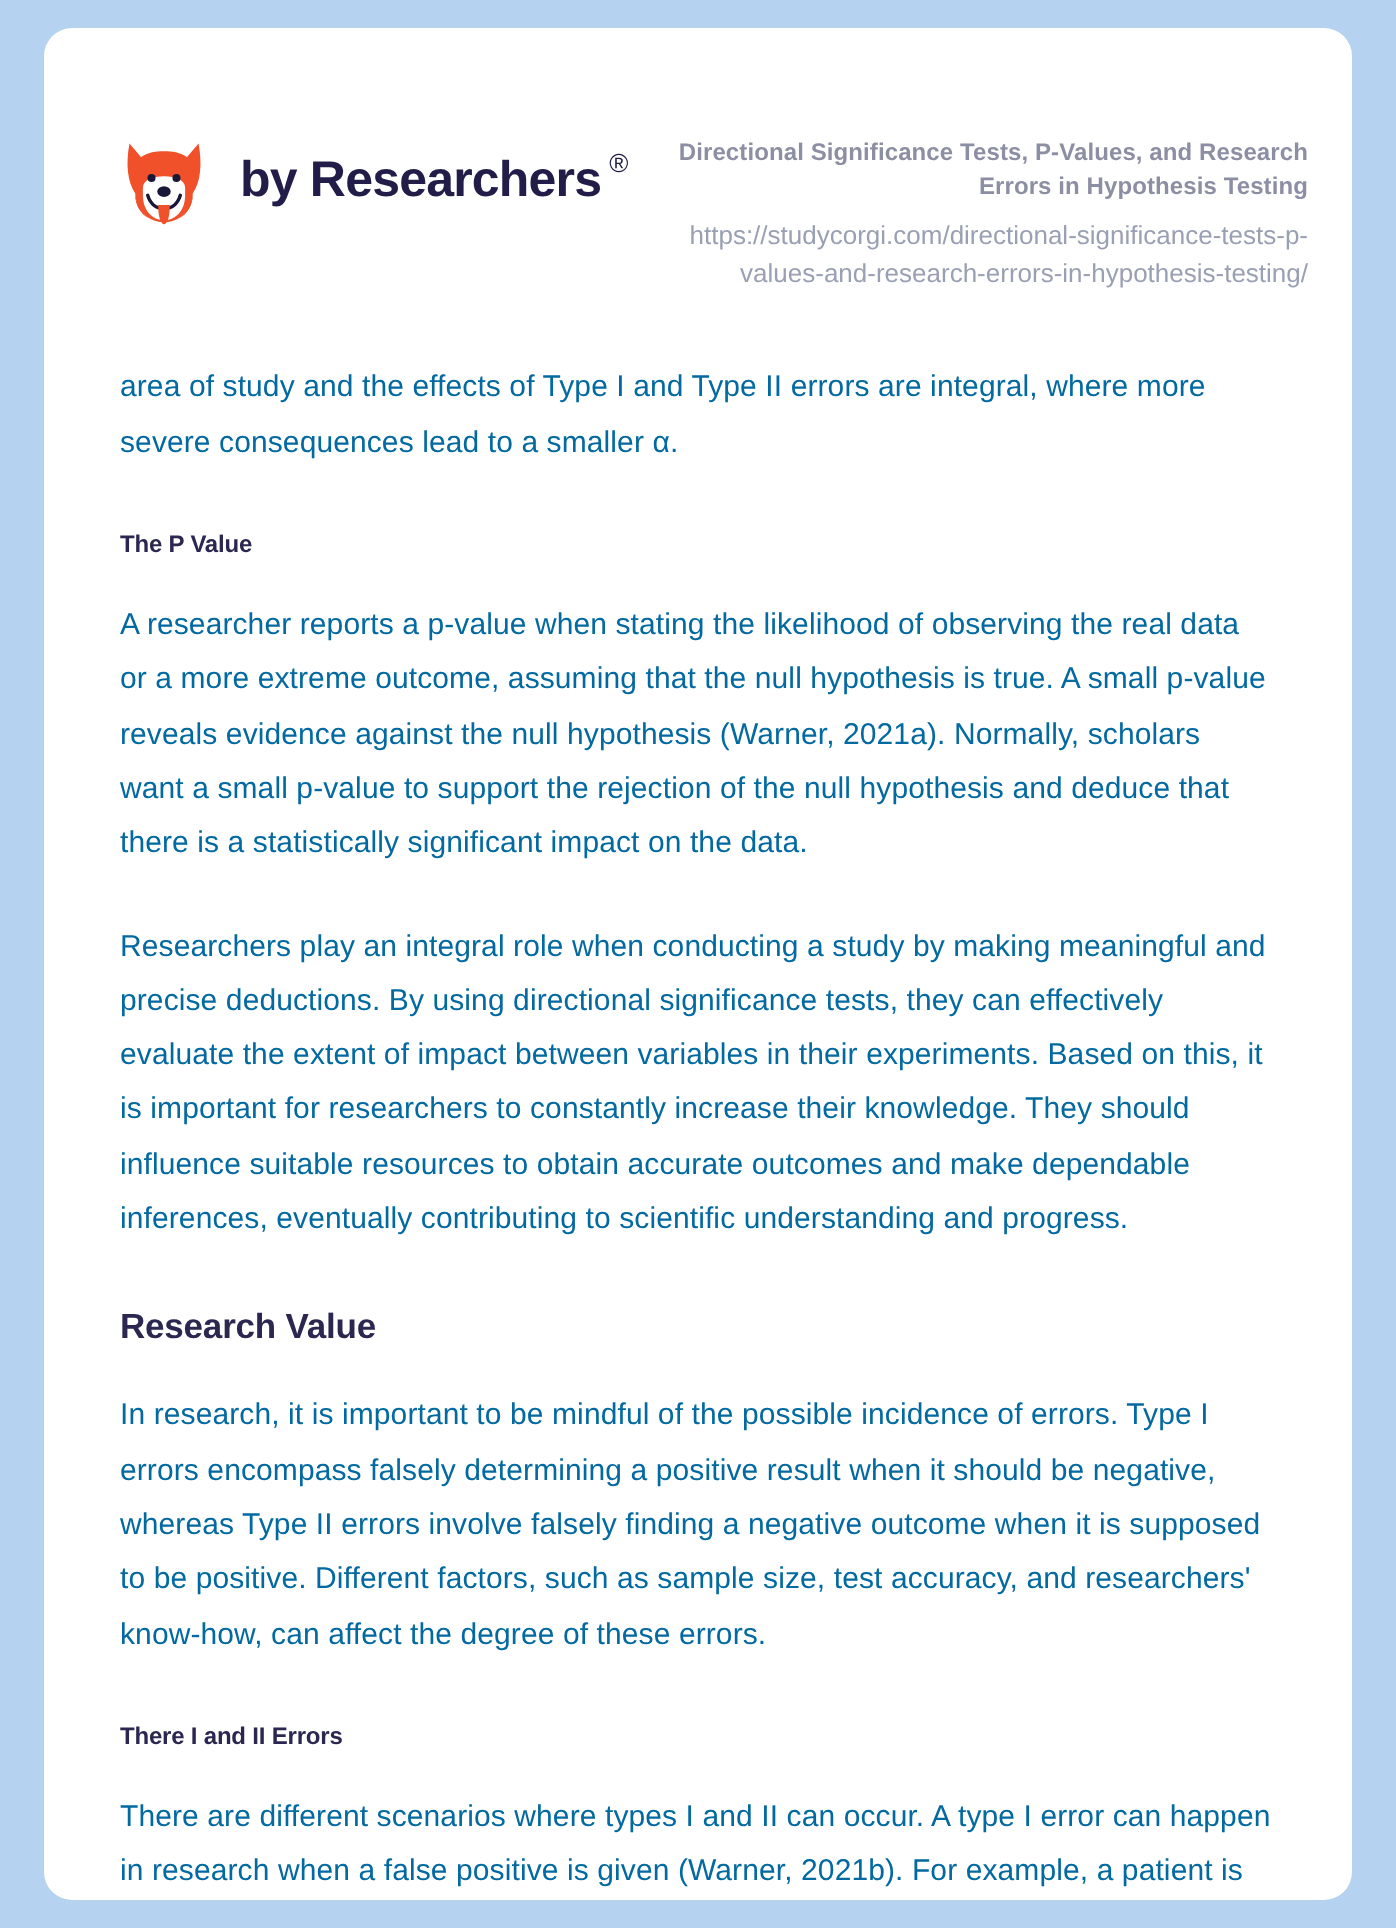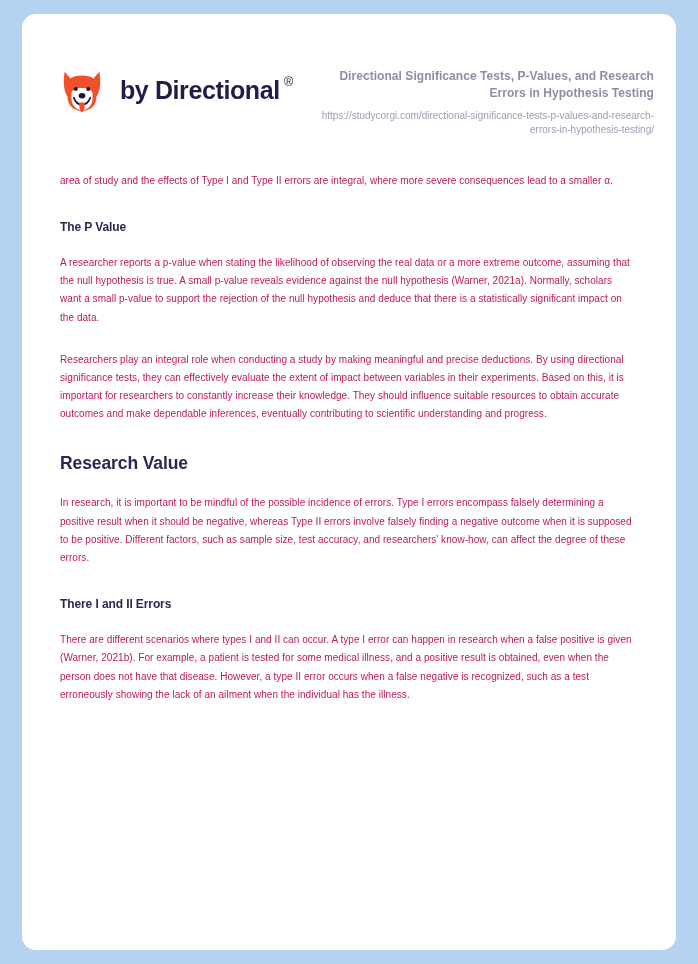--- a/index.html
+++ b/index.html
@@ -65,34 +65,34 @@
   }
   .doc-title {
     font-size: 12px;
     font-weight: bold;
     color: #8c8fa3;
     line-height: 1.45;
     letter-spacing: 0.05px;
     margin: 0;
   }
   .doc-url {
-    font-size: 10px;
+    font-size: 13px;
     color: #9aa0b4;
     line-height: 1.45;
     margin: 6px 0 0 0;
     word-break: break-word;
   }
   
   .article {
     padding: 34px 40px 0 38px;
   }
   .article p {
-    font-size: 10px;
+    font-size: 15px;
     line-height: 1.82;
-    color: #be185d;
+    color: #0369a1;
     margin: 0 0 24px 0;
     letter-spacing: 0.05px;
   }
   .article p:first-child { margin-top: 0; }
   h2.section-heading {
     font-size: 17.5px;
     font-weight: bold;
     color: #2b2750;
     margin: 30px 0 20px 0;
     letter-spacing: -0.1px;
@@ -131,21 +131,21 @@
           <circle cx="63" cy="48" r="4.2" fill="#1a1838"></circle>
 
           <ellipse cx="50" cy="62" rx="7" ry="5.6" fill="#1a1838"></ellipse>
 
           <path d="M33 66 C36 76 43 80 50 80 C57 80 64 76 67 66" stroke="#1a1838" stroke-width="3.6" fill="none" stroke-linecap="round"></path>
 
           <path d="M44 76 C44 90 47 96 50 96 C53 96 56 90 56 76 Z" fill="#f0512a"></path>
         </svg>
       </span>
       <span class="brand-wordmark">
-        <span>by Directional</span>
+        <span>by Researchers</span>
         <span class="brand-reg">®</span>
       </span>
     </div>
 
     <div class="header-meta">
       <p class="doc-title">Directional Significance Tests, P-Values, and Research Errors in Hypothesis Testing</p>
       <p class="doc-url">https://studycorgi.com/directional-significance-tests-p-values-and-research-errors-in-hypothesis-testing/</p>
     </div>
 
   </header>

